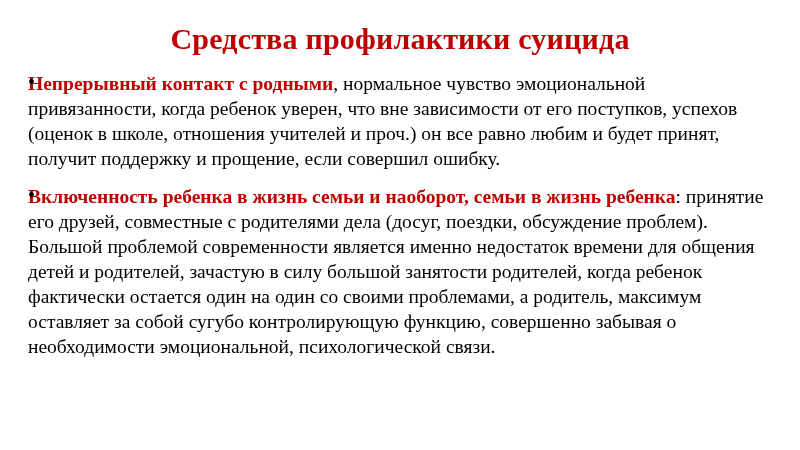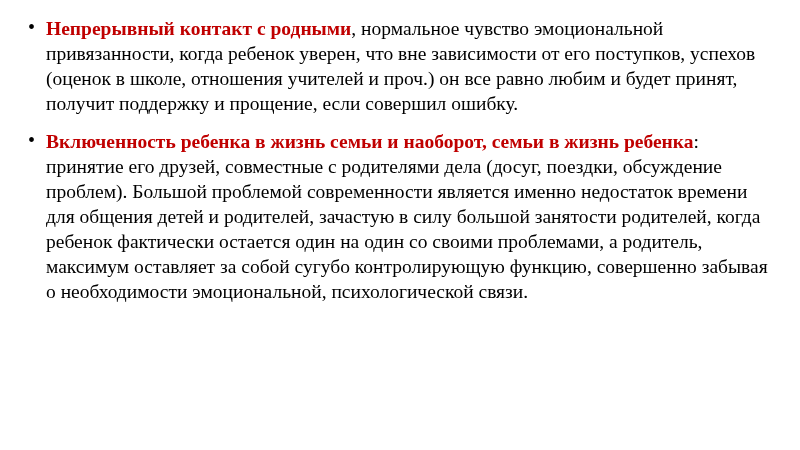--- a/index.html
+++ b/index.html
@@ -32,21 +32,21 @@
     letter-spacing: 0.2px;
   }
   .body-list {
     margin: 0;
     padding: 0;
     list-style: none;
     margin-top: 16px;
   }
   .bullet-item {
     position: relative;
-    padding-left: 46px;
+    padding-left: 28px;
     padding-right: 22px;
     margin-bottom: 13px;
     font-size: 19.5px;
     line-height: 1.285;
     color: #000000;
     text-align: left;
   }
   .bullet-item::before {
     content: "\2022";
     position: absolute;
@@ -62,20 +62,21 @@
   }
   .rest {
     color: #000000;
   }
 </style>
 </head>
 <body>
 
 <div class="slide">
 
+  <h1 class="slide-title">Средства профилактики суицида</h1>
 
   <ul class="body-list">
 
     <li class="bullet-item">
       <span class="lead">Непрерывный контакт с родными</span><span class="rest">, нормальное чувство эмоциональной привязанности, когда ребенок уверен, что вне зависимости от его поступков, успехов (оценок в школе, отношения учителей и проч.) он все равно любим и будет принят, получит поддержку и прощение, если совершил ошибку.</span>
     </li>
 
     <li class="bullet-item">
       <span class="lead">Включенность ребенка в жизнь семьи и наоборот, семьи в жизнь ребенка</span><span class="rest">: принятие его друзей, совместные с родителями дела (досуг, поездки, обсуждение проблем). Большой проблемой современности является именно недостаток времени для общения детей и родителей, зачастую в силу большой занятости родителей, когда ребенок фактически остается один на один со своими проблемами, а родитель, максимум оставляет за собой сугубо контролирующую функцию, совершенно забывая о необходимости эмоциональной, психологической связи.</span>
     </li>

